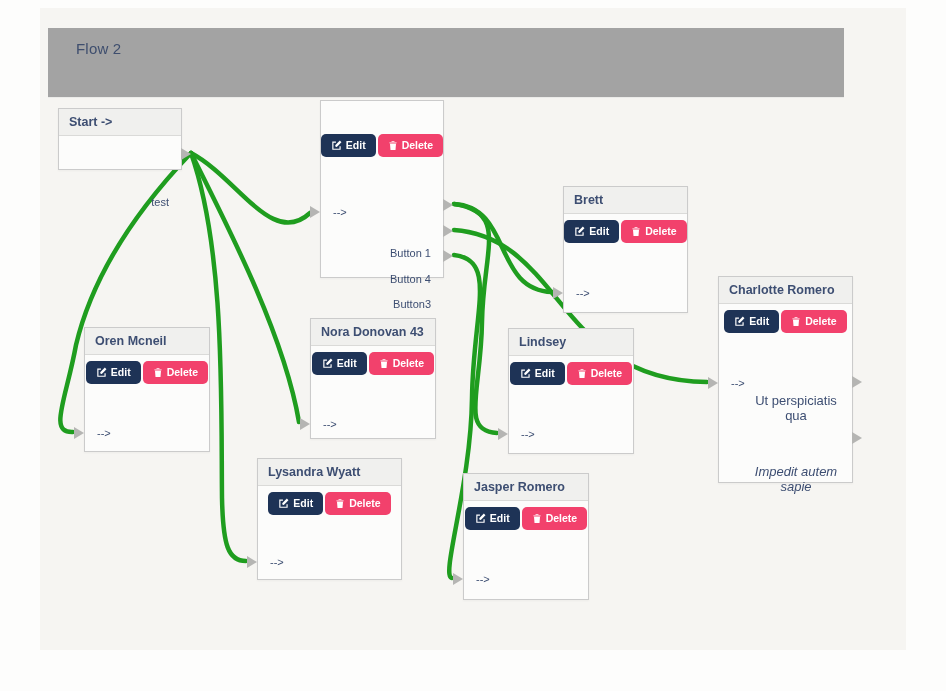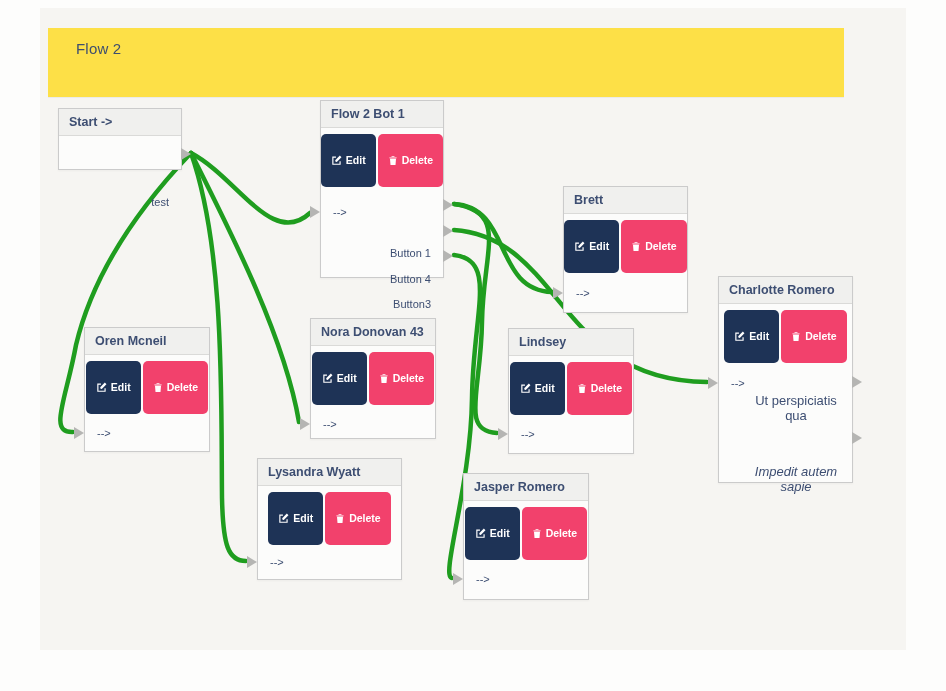--- a/index.html
+++ b/index.html
@@ -8,21 +8,21 @@
     background:#fdfdfc;
     font-family:"Liberation Sans", sans-serif;
     -webkit-font-smoothing:antialiased;
   }
   .canvas{
     position:absolute;left:40px;top:8px;width:866px;height:642px;
     background:var(--canvas-bg,#f6f5f2);
   }
   .header-card{
     position:absolute;left:48px;top:28px;width:796px;height:69px;
-    background:#fde047;border-bottom:1px solid #ebebe9;z-index:3;
+    background:#a3a3a3;border-bottom:1px solid #ebebe9;z-index:3;
   }
   .flow-title{
     position:absolute;left:28px;top:12px;
     font-size:15px;color:#3e4e6e;letter-spacing:.2px;
   }
   #conn-layer{position:absolute;left:0;top:0;z-index:1;}
   #conn-layer path{fill:none;stroke:var(--conn,#1f9d1f);stroke-width:4.5;stroke-linecap:round;}
   #nodes{position:absolute;left:0;top:0;width:946px;height:691px;z-index:2;}
   .node{
     position:absolute;background:#fcfcfb;border:1px solid #cbcbcb;
@@ -32,21 +32,21 @@
     height:26px;line-height:26px;background:#f0f0ee;border-bottom:1px solid #dadad8;
     padding-left:10px;font-size:12.5px;font-weight:700;color:#3d4e72;
     white-space:nowrap;overflow:hidden;
   }
   .btn-row{
     position:absolute;left:0;right:0;display:flex;justify-content:center;gap:2px;
   }
   .btn{
     display:inline-flex;align-items:center;gap:4px;border:none;cursor:pointer;
     font-family:"Liberation Sans", sans-serif;font-size:10.5px;font-weight:700;color:#fff;
-    padding:21px 10px;border-radius:5px;line-height:1;
+    padding:6px 10px;border-radius:5px;line-height:1;
   }
   .btn.edit{background:var(--edit-bg,#1e3356);}
   .btn.delete{background:var(--del-bg,#f2416c);}
   .btn svg{display:block;}
   .io-row{position:absolute;left:0;right:0;height:16px;line-height:16px;font-size:11px;color:#3d4e72;}
   .io-row .in-label{position:absolute;left:12px;}
   .io-row .out-label{position:absolute;right:12px;margin-top:48px;}
   .out-wrap{
     position:absolute;right:10px;width:92px;text-align:center;
     font-size:13px;line-height:15px;color:#3d4e72;margin-top:18px;
@@ -77,21 +77,20 @@
 
 <div id="nodes">
     <div class="node" style="left: 58px; top: 108px; width: 124px; height: 62px;">
       <div class="node-header">Start -&gt;</div>
       <div class="io-row" style="top: 37px;">
         <span class="out-label">test</span>
       </div>
       <span class="port out" style="top: 39px;"></span>
     </div>
     <div class="node" style="left: 320px; top: 100px; width: 124px; height: 178px;">
-      <div class="node-header">Flow 2 Bot 1</div>
       <div class="btn-row" style="top: 33px;">
         <button class="btn edit">
           <svg width="11" height="11" viewBox="0 0 16 16">
             <path fill="none" stroke="#fff" stroke-width="1.7" d="M13.2 9.2v4.3H2.7V3h4.5"></path>
             <path fill="#fff" d="M6.6 9.9l-.5-2.2L12.9.9l2.3 2.3-6.8 6.8z"></path>
           </svg>
           <span>Edit</span>
         </button>
         <button class="btn delete">
           <svg width="10" height="11" viewBox="0 0 16 16">

